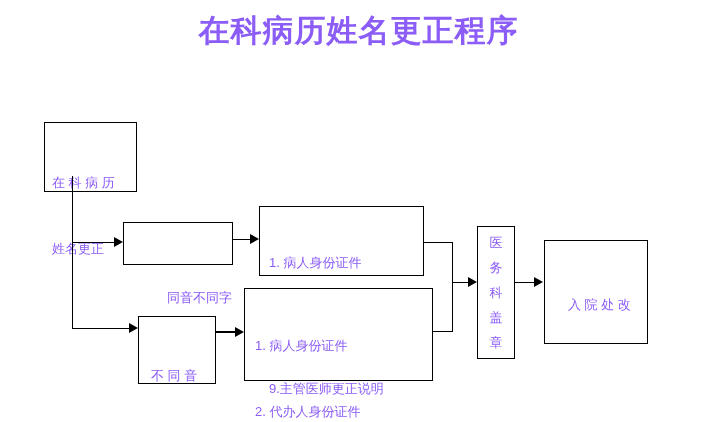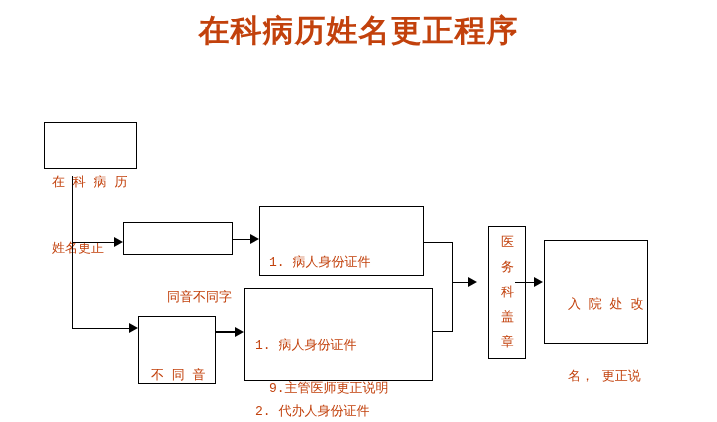--- a/index.html
+++ b/index.html
@@ -5,22 +5,22 @@
   html, body {
     margin: 0;
     padding: 0;
     background: #ffffff;
   }
   #canvas {
     position: relative;
     width: 717px;
     height: 422px;
     background: #ffffff;
-    font-family: Liberation Mono, monospace;
-    color: #c2410c;
+    font-family: Liberation Sans, sans-serif;
+    color: #8b5cf6;
     overflow: hidden;
   }
   .title {
     position: absolute;
     top: 10px;
     left: 0;
     width: 717px;
     text-align: center;
     font-size: 31px;
     font-weight: bold;
@@ -29,26 +29,26 @@
   }
   .box {
     position: absolute;
     box-sizing: border-box;
     border: 1px solid #000000;
     background: #ffffff;
     font-size: 13px;
     line-height: 22px;
     white-space: pre;
   }
-  .b-start  { left: 44px;  top: 122px; width: 93px;  height: 47px;  padding: 5px 0 8px 7px; }
-  .b-same   { left: 123px; top: 222px; width: 110px; height: 33px;  text-align: right; line-height: 30px; }
+  .b-start  { left: 44px;  top: 122px; width: 93px;  height: 70px;  padding: 5px 0 8px 7px; }
+  .b-same   { left: 123px; top: 222px; width: 110px; height: 43px;  text-align: right; line-height: 30px; }
   .b-diff   { left: 138px; top: 316px; width: 78px;  height: 68px;  padding: 4px 0 0 12px; }
   .b-docs1  { left: 259px; top: 206px; width: 165px; height: 70px;  padding: 3px 0 0 9px;  line-height: 21px; }
   .b-docs2  { left: 244px; top: 288px; width: 189px; height: 93px;  padding: 2px 0 0 10px; line-height: 22px; }
-  .b-stamp  { left: 477px; top: 226px; width: 38px;  height: 133px; padding: 3px 11px 0 11px; line-height: 25px; text-align: right; white-space: normal; word-break: break-all; margin-left: 11px; }
+  .b-stamp  { left: 477px; top: 226px; width: 38px;  height: 133px; padding: 3px 11px 0 11px; line-height: 25px; text-align: center; white-space: normal; word-break: break-all; }
   .b-final  { left: 544px; top: 240px; width: 104px; height: 104px; padding: 4px 0 0 23px;  line-height: 24px; }
   .hline, .vline {
     position: absolute;
     background: #000000;
   }
   .arr {
     position: absolute;
     width: 0;
     height: 0;
     border-top: 5px solid transparent;
@@ -89,21 +89,20 @@
     
     
   </div>
 
   <div class="box b-stamp">
     <div>医务科盖章</div>
   </div>
 
   <div class="box b-final">
     <div>入 院 处 改</div>
-    <div>名， 更正说</div>
     
     
   </div>
 
   <div class="vline" style="left:72px;  top:176px; width:1px;  height:153px;"></div>
 
   <div class="hline" style="left:72px;  top:242px; width:43px; height:1px;"></div>
   <div class="arr" style="left:114px; top:237px;"></div>
 
   <div class="hline" style="left:72px;  top:328px; width:58px; height:1px;"></div>

